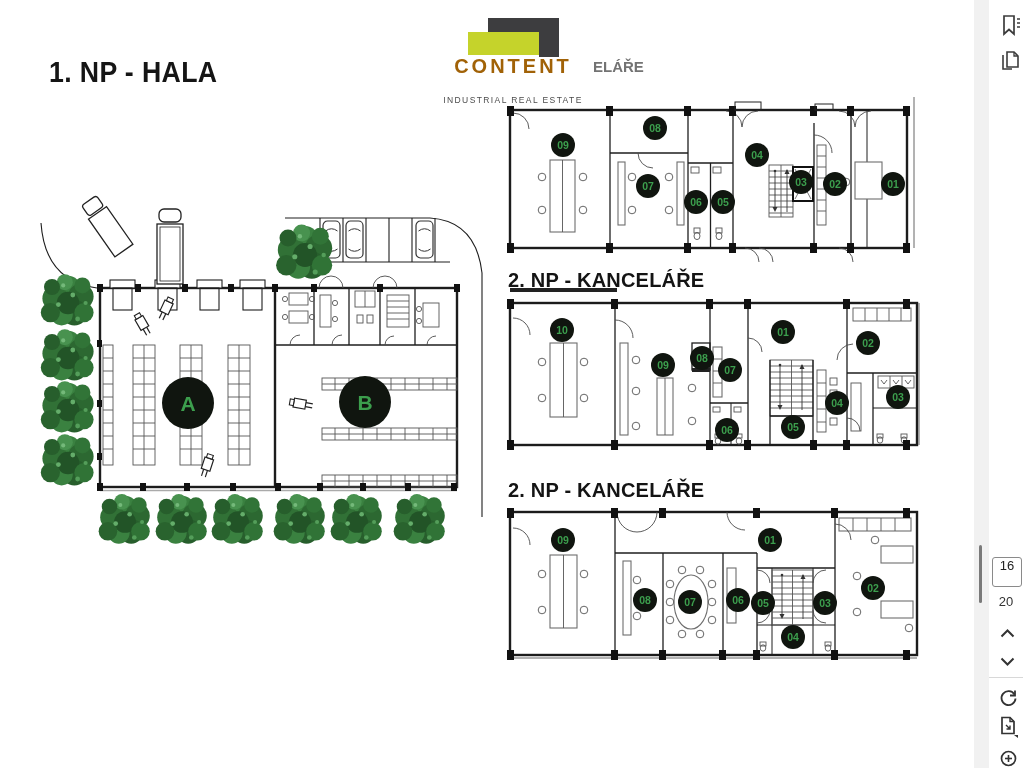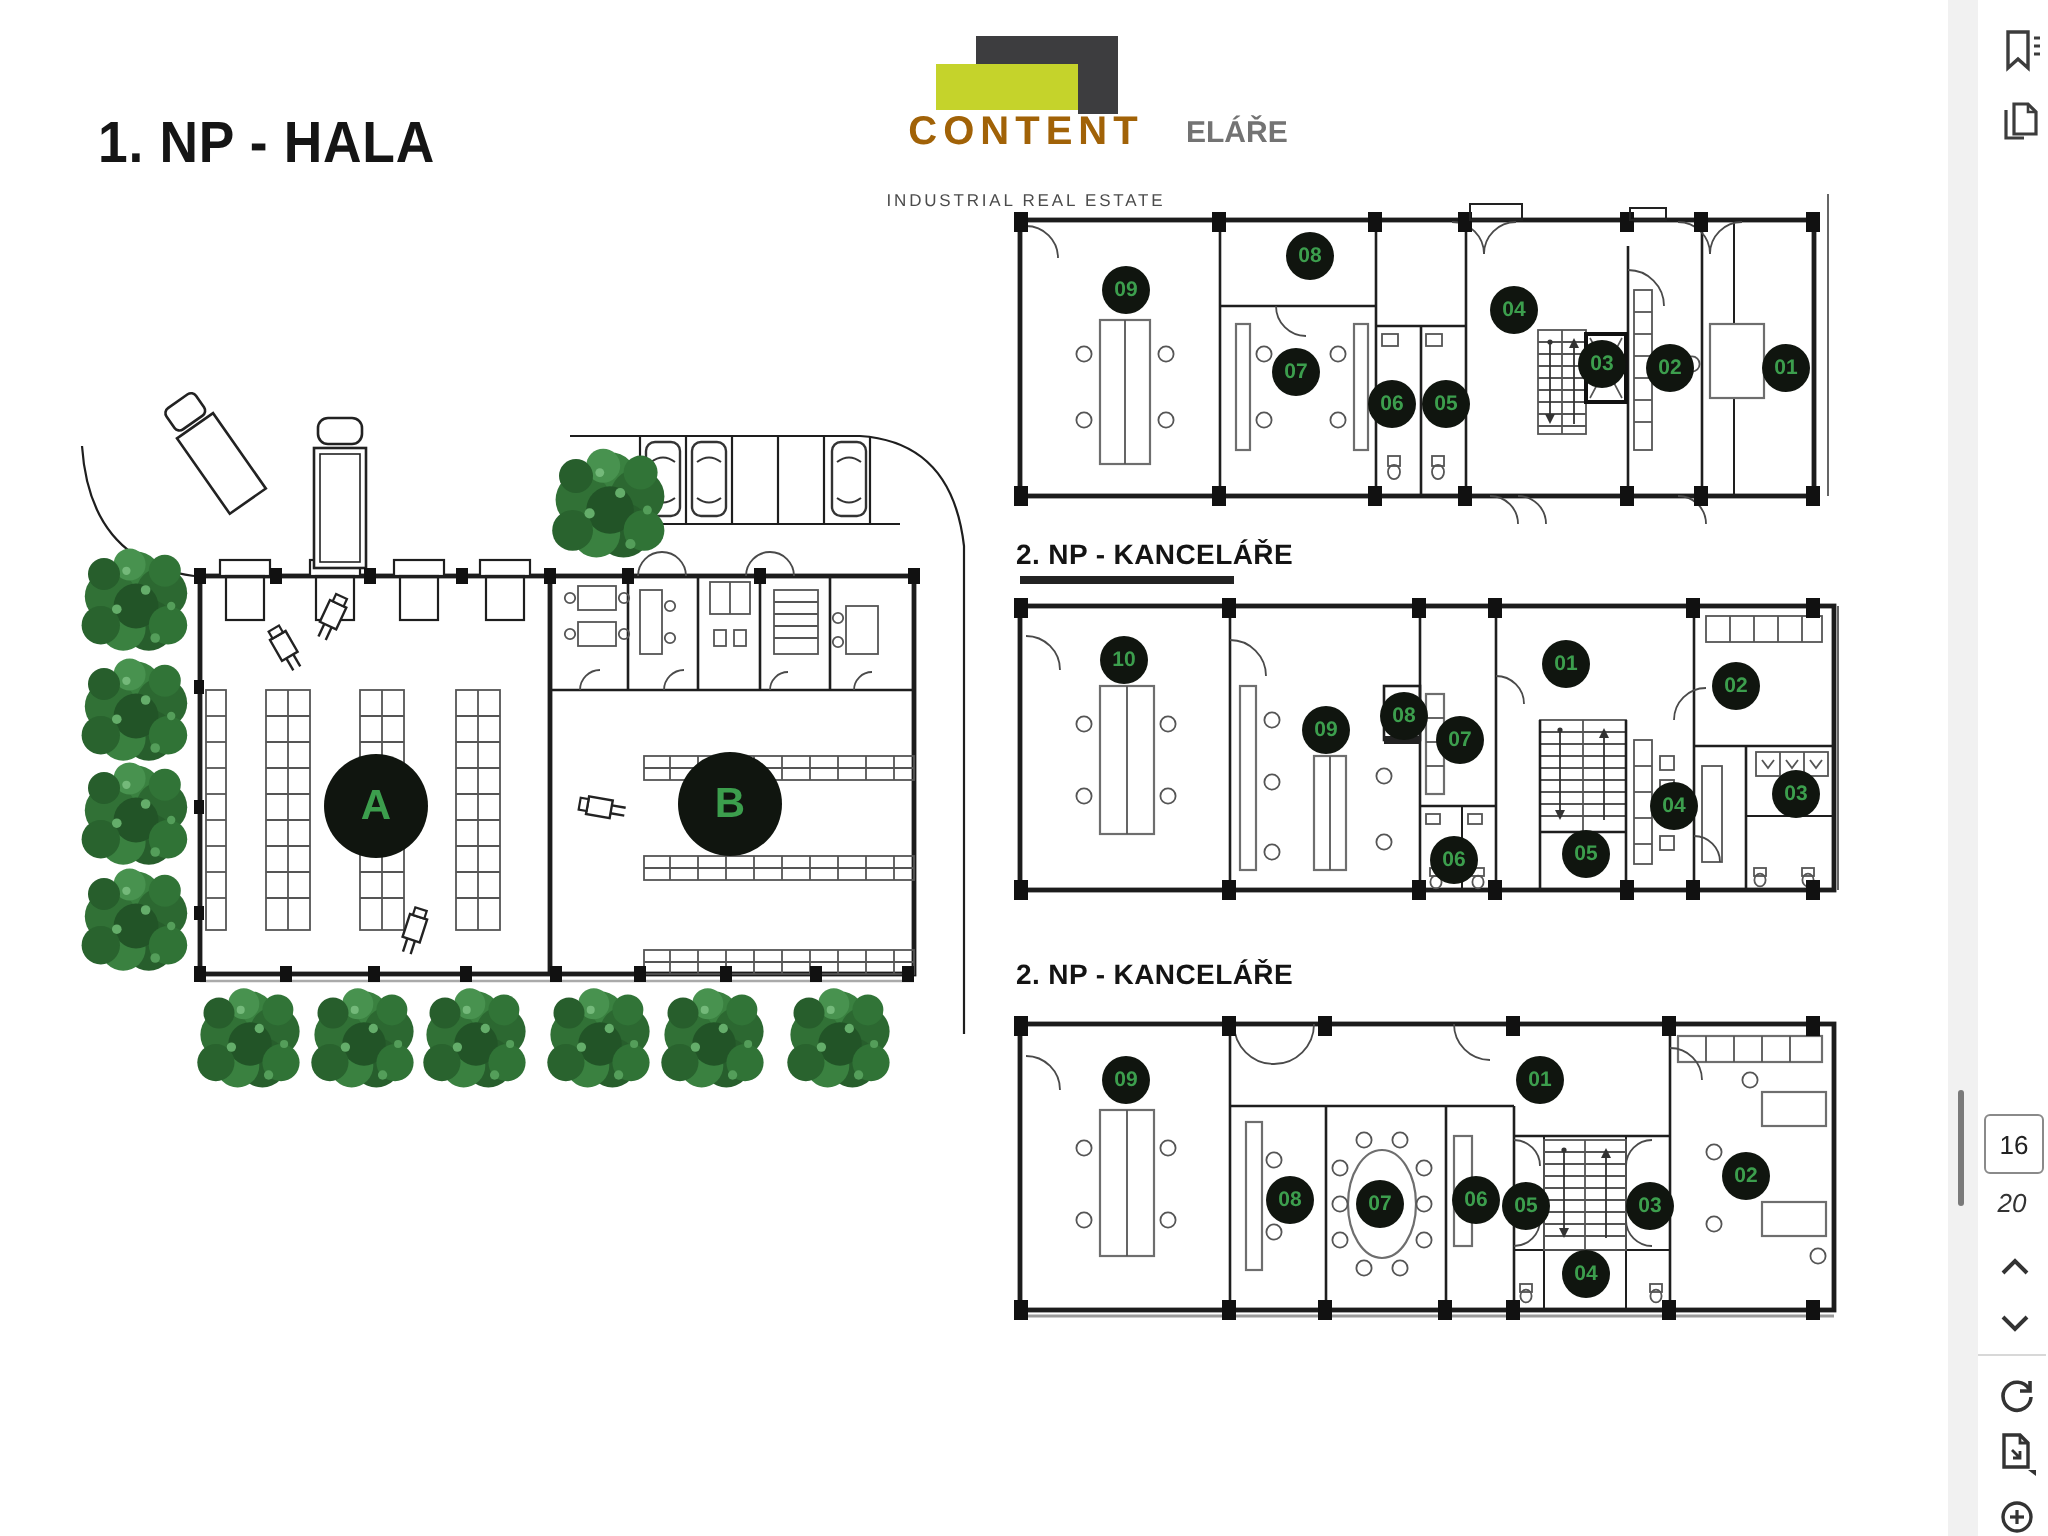--- a/index.html
+++ b/index.html
@@ -6,27 +6,27 @@
   body{width:1024px;height:768px;position:relative;background:#fff;
        font-family:"Liberation Sans",sans-serif;overflow:hidden;}
   .abs{position:absolute;}
   #title{left:49px;top:56px;font-size:29px;font-weight:700;color:#151515;
          letter-spacing:.4px;transform:scaleX(.92);transform-origin:left;}
   #logo-text{left:428px;top:55px;width:170px;text-align:center;font-size:20px;
              font-weight:700;letter-spacing:3px;color:#a16207;}
   #logo-tag{left:428px;top:95px;width:170px;text-align:center;font-size:8.5px;
             letter-spacing:1.4px;color:#4b4b4b;font-weight:400;}
   #clipped{left:593px;top:58px;font-size:15px;font-weight:700;color:#737373;}
-  .plan-label{left:508px;font-size:14px;font-weight:700;color:#141414;letter-spacing:.2px;}
+  .plan-label{left:508px;font-size:20px;font-weight:700;color:#141414;letter-spacing:.2px;}
   #sb-track{left:974px;top:0;width:15px;height:768px;background:#f1f1f1;}
   #sb-thumb{left:979px;top:545px;width:3px;height:58px;background:#7a7a7a;border-radius:2px;}
   #page-box{left:992px;top:557px;width:28px;height:28px;border:1px solid #8a8a8a;
-            border-radius:3px;background:#fff;display:flex;align-items:center;
+            border-radius:3px;background:#fff;display:flex;align-items:flex-start;
             justify-content:center;font-size:13px;color:#222;}
-  #page-total{left:992px;top:594px;width:28px;text-align:center;font-size:13px;color:#333;font-style:italic;}
+  #page-total{left:992px;top:594px;width:28px;text-align:center;font-size:13px;color:#333;}
   .icon{color:#3c3c3c;}
   svg{display:block;}
   .w{stroke:#1c1c1c;stroke-width:2.4;fill:none;}
   .w2{stroke:#1e1e1e;stroke-width:1.3;fill:none;}
   .f{stroke:#6e6e6e;stroke-width:1.1;fill:#fff;}
   .f2{stroke:#555;stroke-width:.9;fill:none;}
   .arc{stroke:#4a4a4a;stroke-width:.9;fill:none;}
   .pier{fill:#111;}
   .tread{stroke:#555;stroke-width:.9;}
 </style>

